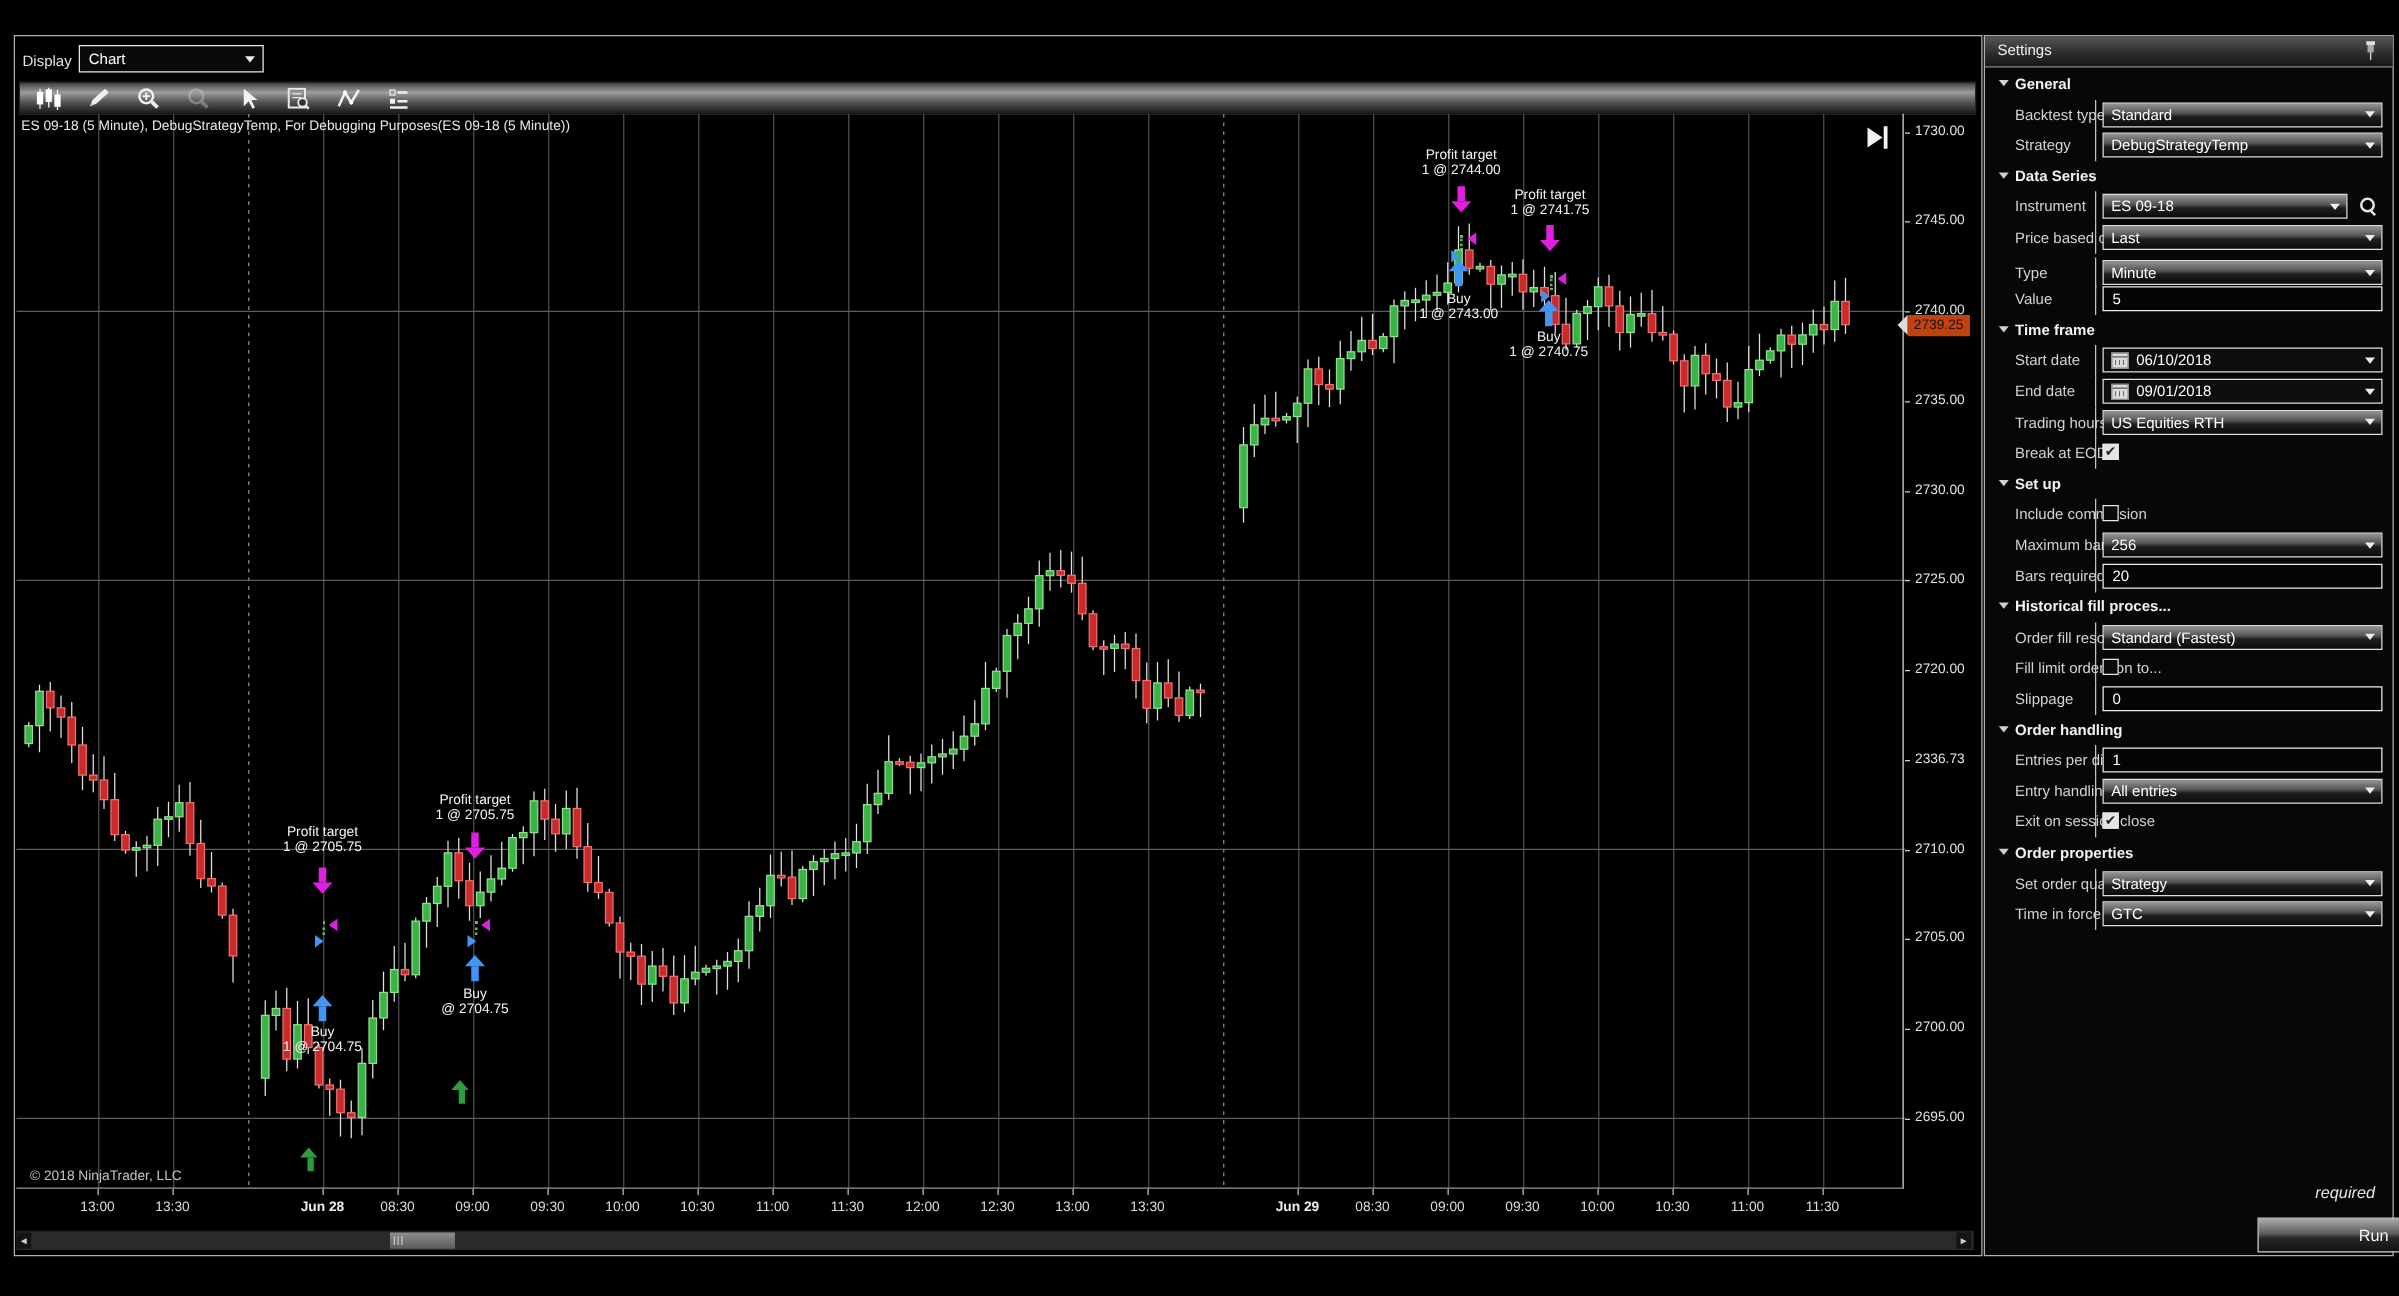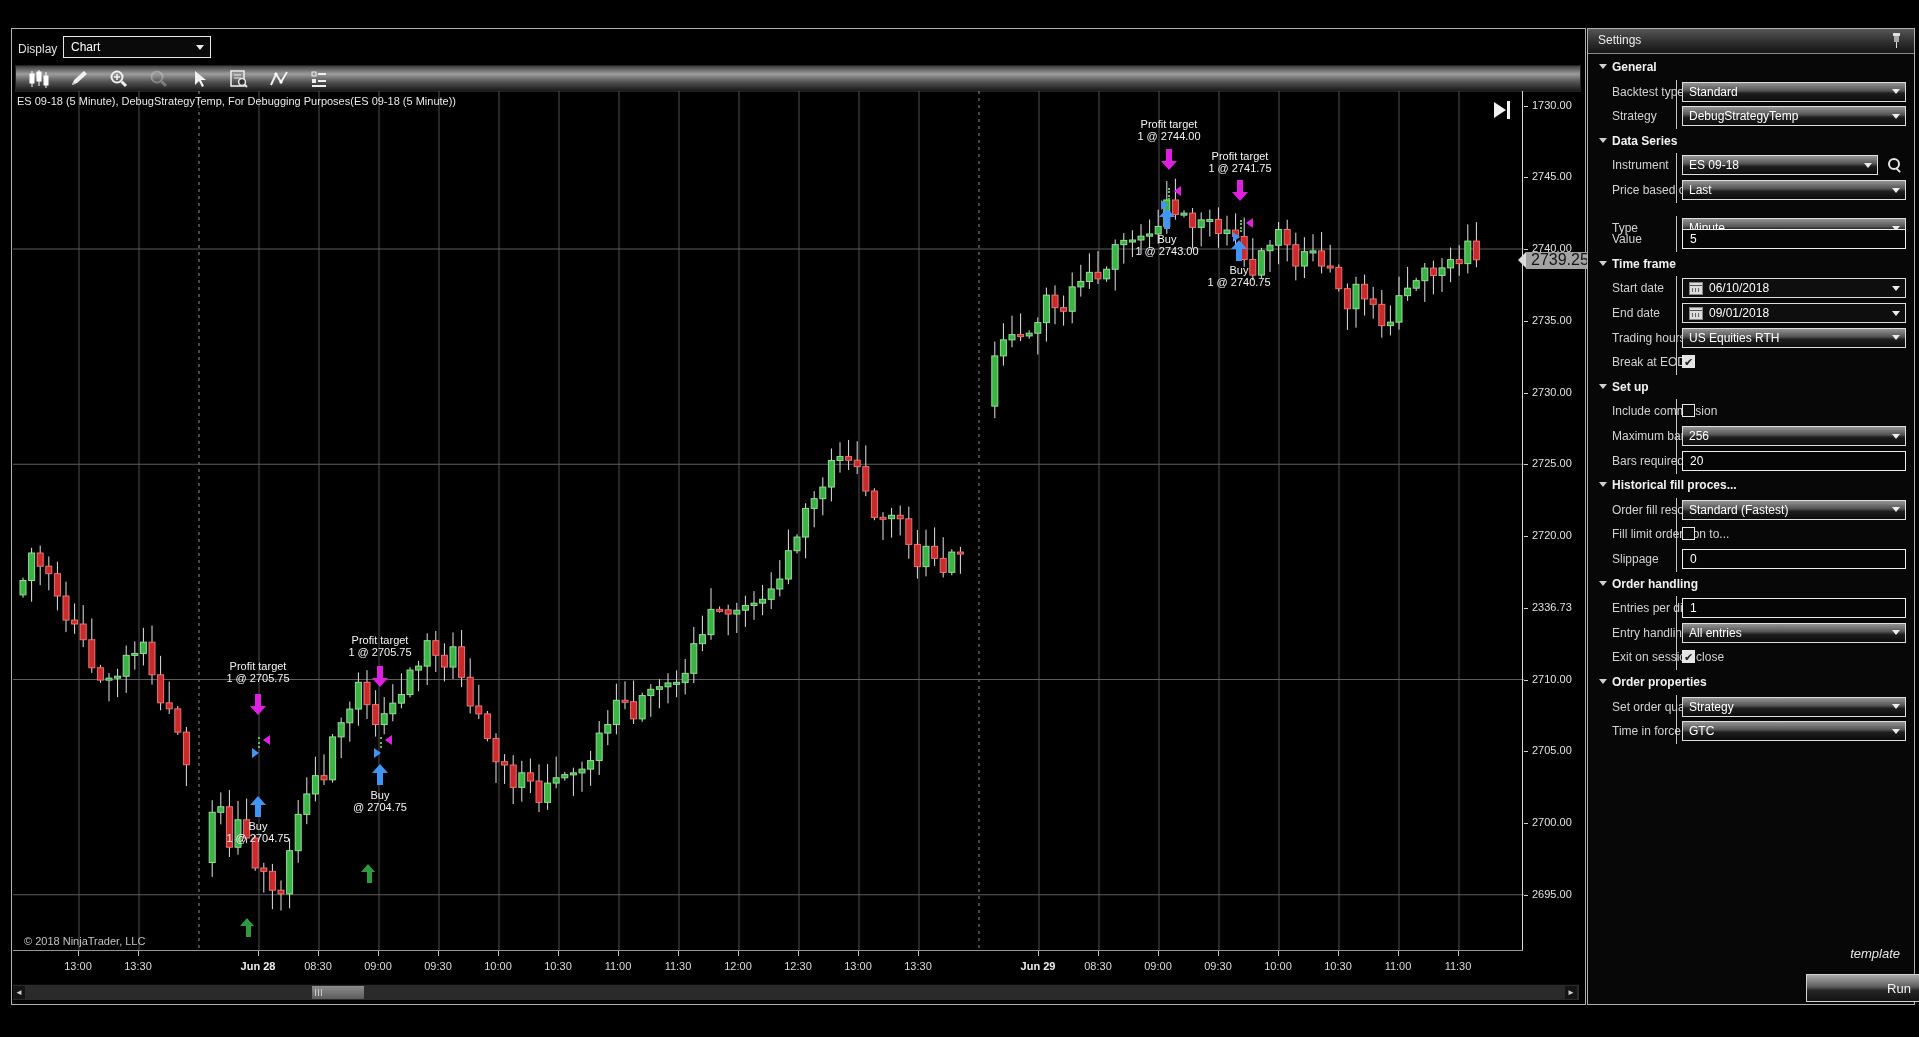--- a/index.html
+++ b/index.html
@@ -33,21 +33,21 @@
   .chart-title{position:absolute;left:5px;top:66px;color:#e8e8e8;font-size:11px;}
   .copyright{position:absolute;left:12px;top:906px;color:#c4c4c4;font-size:11px;}
   .skipend{position:absolute;left:1482px;top:72px;width:22px;height:18px;}
   .skipend .tri{position:absolute;left:0;top:1px;width:0;height:0;border-top:8px solid transparent;
     border-bottom:8px solid transparent;border-left:12px solid #f2f2f2;}
   .skipend .bar{position:absolute;left:13px;top:0;width:3px;height:18px;background:#f2f2f2;}
   
   .price-axis{position:absolute;left:1510px;top:62px;width:62px;height:860px;border-left:1px solid #d8d8d8;}
   .p-lbl{position:absolute;left:9px;color:#e2e2e2;font-size:11px;white-space:nowrap;}
   .p-tick{position:absolute;left:1px;width:4px;height:1px;background:#cfcfcf;}
-  .last-tag{position:absolute;left:3px;height:17px;background:#a3a3a3;color:#141414;font-size:16px;
+  .last-tag{position:absolute;left:3px;height:17px;background:#c2410c;color:#141414;font-size:11px;
     display:flex;align-items:center;padding:0 5px;}
   .last-tag:before{content:"";position:absolute;left:-8px;top:0;width:0;height:0;
     border-top:8.5px solid transparent;border-bottom:8.5px solid transparent;border-right:8px solid #dcdcdc;}
   
   .x-axis-line{position:absolute;left:1px;top:921px;width:1510px;height:1px;background:#969696;}
   .t-tick{position:absolute;top:922px;width:1px;height:5px;background:#c2c2c2;}
   .t-lbl{position:absolute;top:931px;width:60px;margin-left:-30px;text-align:center;color:#dcdcdc;font-size:11px;}
   .t-lbl.date{font-weight:bold;color:#eee;}
   
   .hscroll{position:absolute;left:1px;top:955px;width:1566px;height:15px;background:#2a2a2a;border-top:1px solid #0a0a0a;}
@@ -749,21 +749,21 @@
           </div>
         </div>
         <div class="srow" style="top: 123px;">
           <div class="sep"></div>
           <span class="fld-lab">Price based on</span>
           <div class="dd">
             <span>Last</span>
             <span class="chev"></span>
           </div>
         </div>
-        <div class="srow" style="top: 161px;">
+        <div class="srow" style="top: 151px;">
           <div class="sep"></div>
           <span class="fld-lab">Type</span>
           <div class="dd">
             <span>Minute</span>
             <span class="chev"></span>
           </div>
         </div>
         <div class="srow" style="top: 172.2px;">
           <div class="sep"></div>
           <span class="fld-lab">Value</span>
@@ -884,17 +884,17 @@
         </div>
         <div class="srow" style="top: 664.2px;">
           <div class="sep"></div>
           <span class="fld-lab">Time in force</span>
           <div class="dd">
             <span>GTC</span>
             <span class="chev"></span>
           </div>
         </div>
       </div>
-    <div class="template-lbl">template</div>
+    <div class="template-lbl">required</div>
     <div class="run-btn">Run</div>
   </div>
 
 </div>
 
 </body></html>

